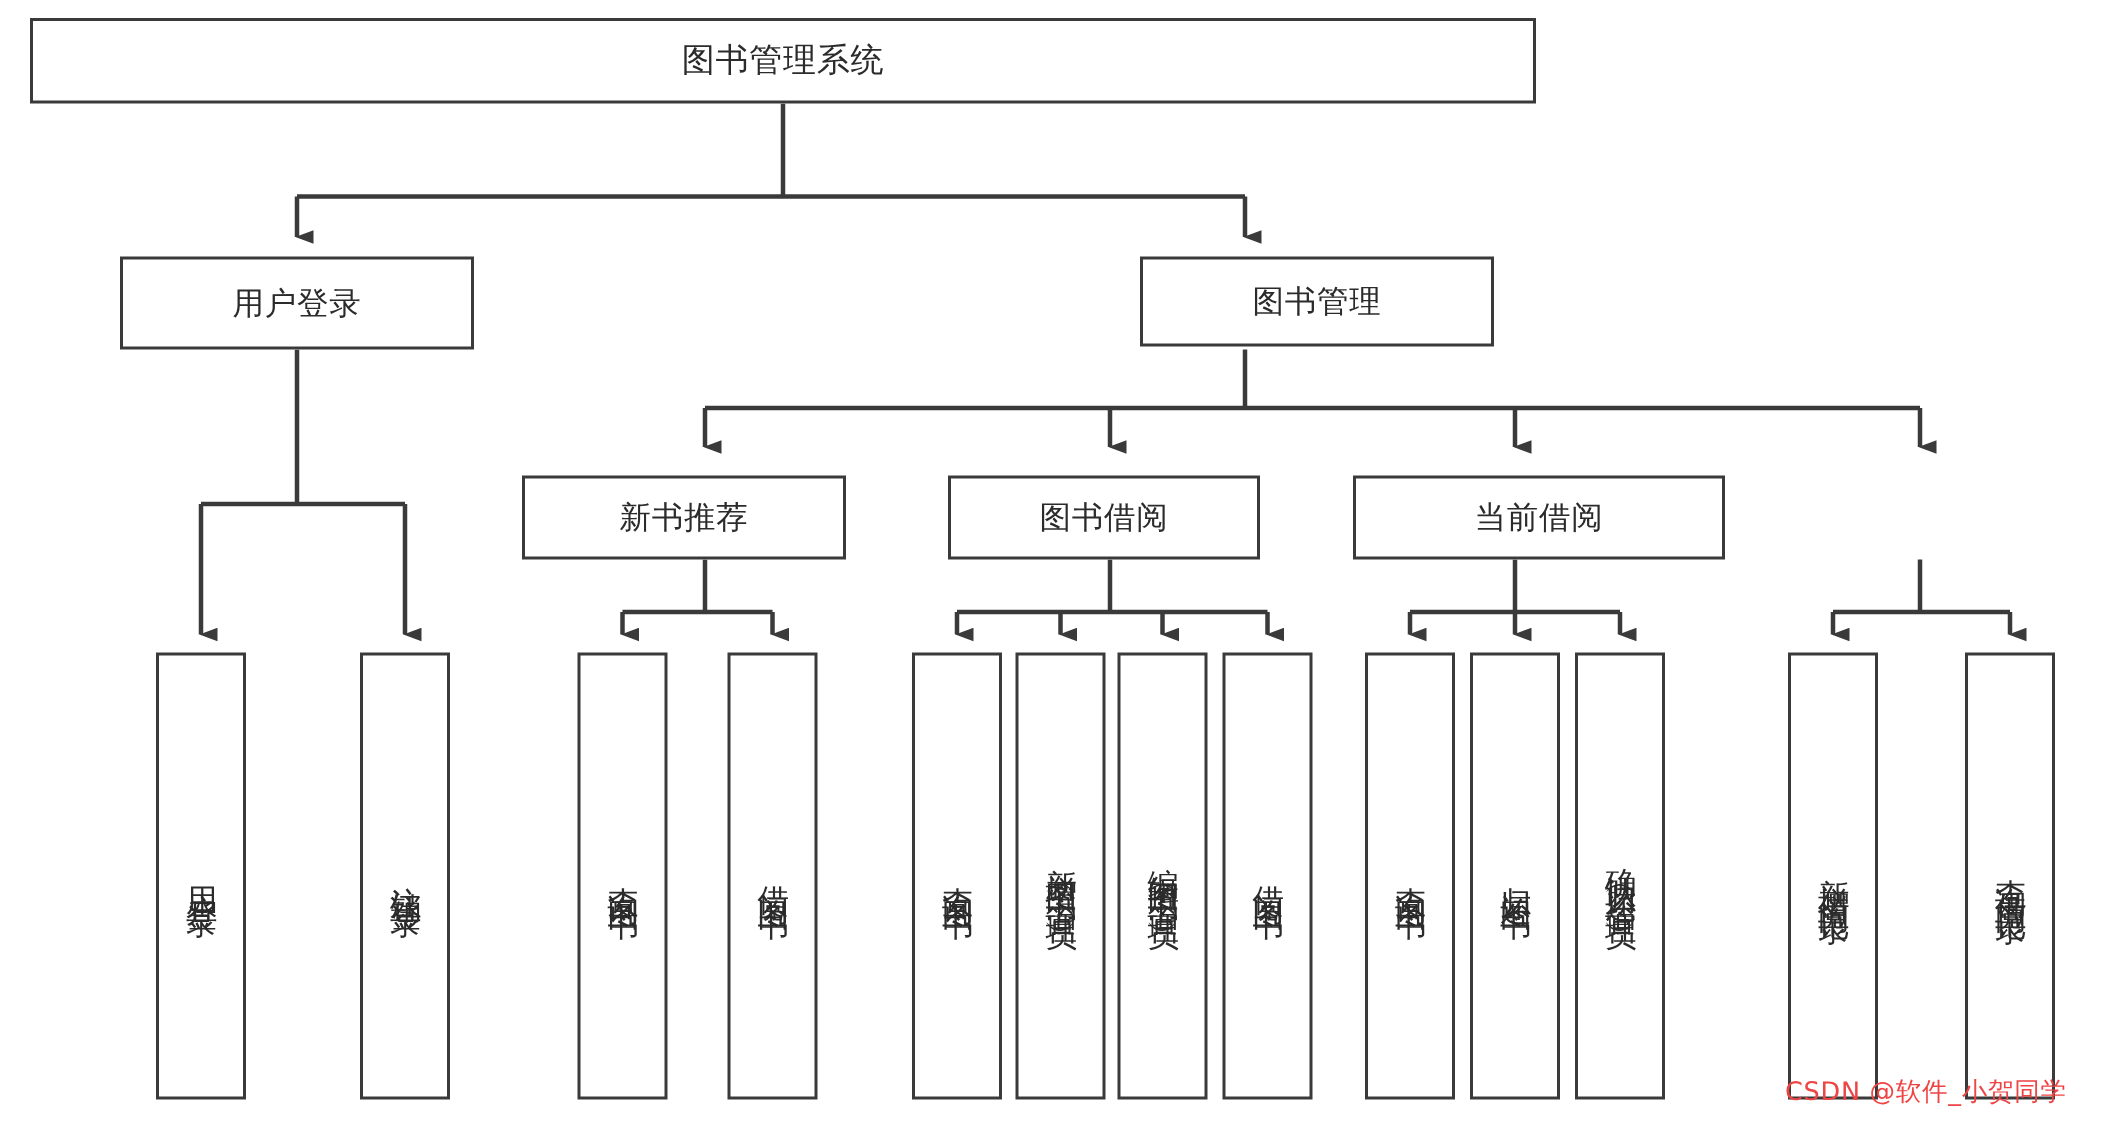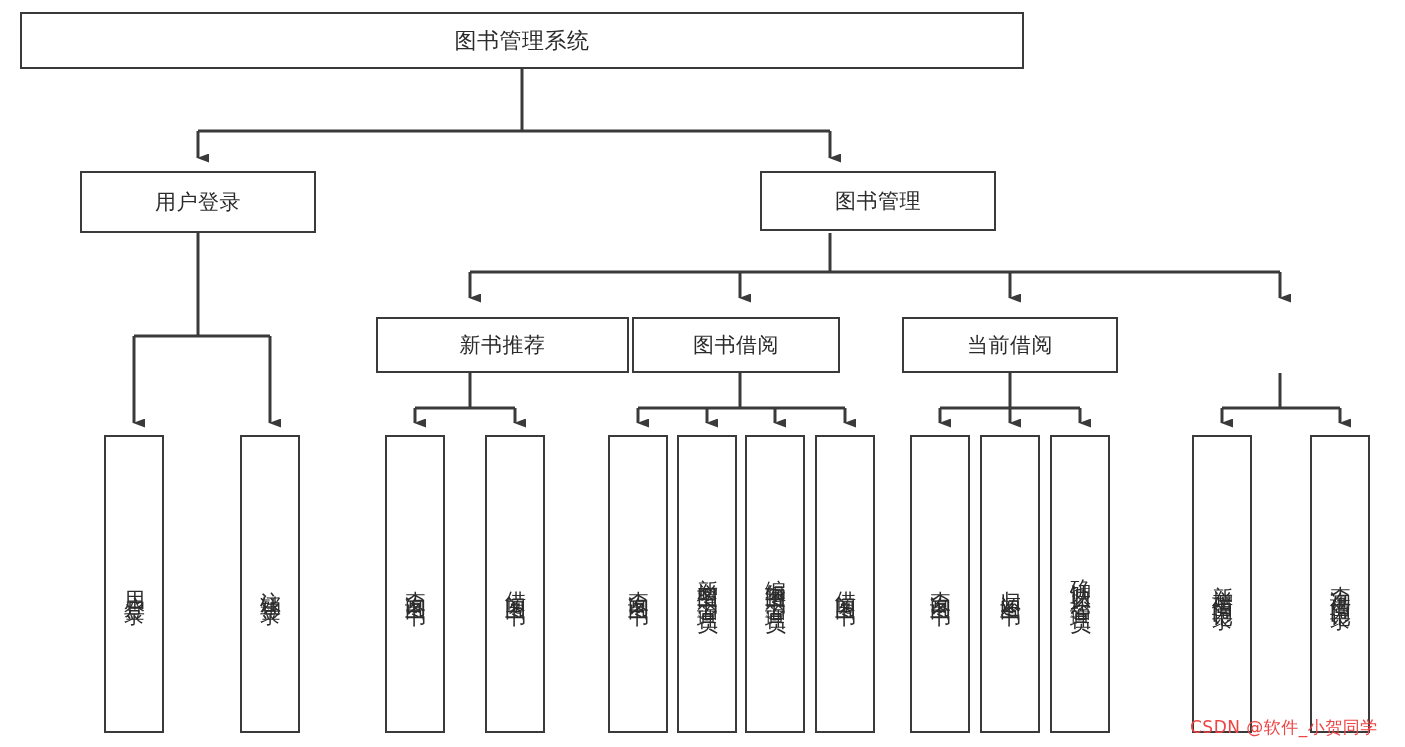--- a/index.html
+++ b/index.html
@@ -126,27 +126,27 @@
     <span class="lbl">图书管理系统</span>
   </div>
 
   <div class="node horiz" style="left:80px; top:171px; width:236px; height:62px;">
     <span class="lbl">用户登录</span>
   </div>
   <div class="node horiz" style="left:712px; top:171px; width:236px; height:60px;margin-left:48px;">
     <span class="lbl">图书管理</span>
   </div>
 
-  <div class="node horiz" style="left:376px; top:317px; width:253px; height:56px;">
+  <div class="node horiz" style="left:348px; top:317px; width:216px; height:56px;">
     <span class="lbl">新书推荐</span>
   </div>
   <div class="node horiz" style="left:632px; top:317px; width:208px; height:56px;">
     <span class="lbl">图书借阅</span>
   </div>
-  <div class="node horiz" style="left:902px; top:317px; width:216px; height:56px;">
+  <div class="node horiz" style="left:902px; top:317px; width:248px; height:56px;">
     <span class="lbl">当前借阅</span>
   </div>
 
   <div class="node leaf" style="left:104px; top:435px; width:60px; height:298px;">
     <span class="lbl">用户登录</span>
   </div>
   <div class="node leaf" style="left:240px; top:435px; width:60px; height:298px;">
     <span class="lbl">注销登录</span>
   </div>
 

